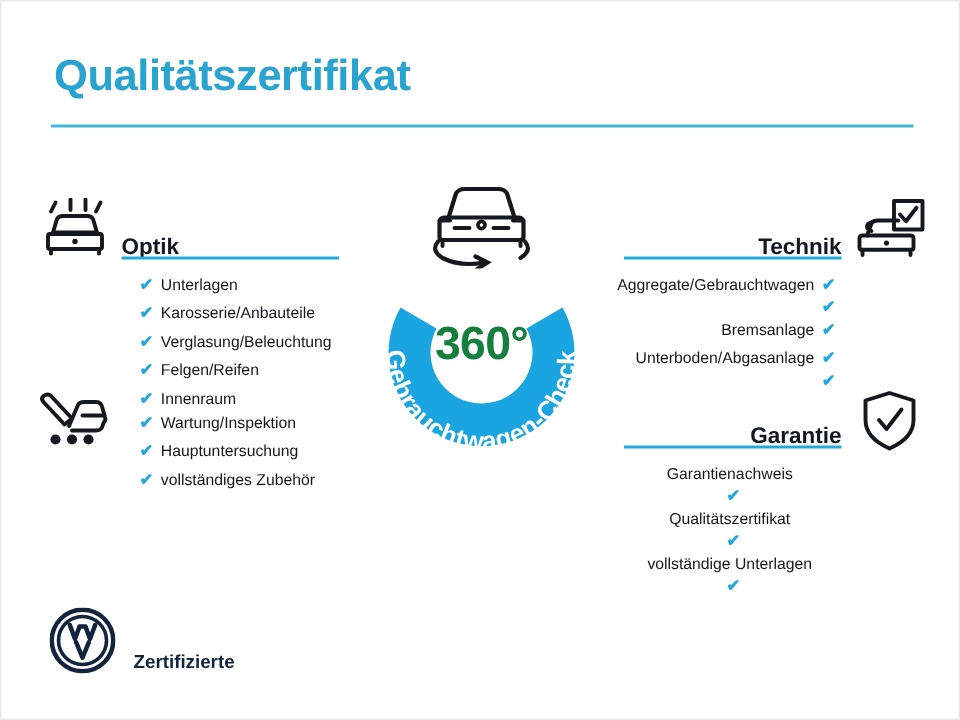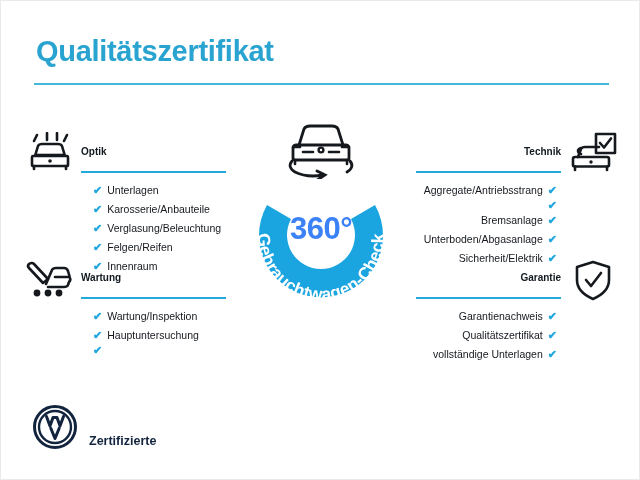--- a/index.html
+++ b/index.html
@@ -45,22 +45,22 @@
 
   
   .block { position: absolute; }
 
   .block-head {
     position: relative;
     height: 34px;
   }
   .head-label {
     position: absolute;
-    bottom: 16px;
-    font-size: 10px;
+    bottom: 0;
+    font-size: 15px;
     font-weight: bold;
     color: #111820;
     white-space: nowrap;
   }
   .head-rule {
     position: absolute;
     left: 0;
     right: 0;
     bottom: 0;
     height: 2.5px;
@@ -100,21 +100,21 @@
   
   #block-optik   { left: 80px;  top: 138px; width: 145px; }
   #block-wartung { left: 80px;  top: 264px; width: 145px; }
   #block-technik { left: 415px; top: 138px; width: 145px; }
   #block-garantie{ left: 415px; top: 264px; width: 145px; text-align: right; }
 
   .block .items { margin-top: 8px; }
   #block-optik .items li   { padding-left: 12px; }
   #block-wartung .items li { padding-left: 12px; }
   #block-technik .items li  { padding-right: 4px; }
-  #block-garantie .items li { padding-right: 4px; }
+  #block-garantie .items li { padding-right: 4px; flex-direction: column; }
 
   
   .sec-icon { position: absolute; }
   #icon-optik    { left: 26px;  top: 131px; }
   #icon-wartung  { left: 23px;  top: 257px; }
   #icon-technik  { left: 568px; top: 131px; }
   #icon-garantie { left: 572px; top: 259px; }
 
   
   #badge {
@@ -124,21 +124,21 @@
     width: 176px;
     height: 176px;
   }
   #badge-360 {
     position: absolute;
     left: 0; right: 0;
     top: 62px;
     text-align: center;
     font-size: 31px;
     font-weight: bold;
-    color: #3b82f6;
+    color: #15803d;
     letter-spacing: -0.5px;
   }
   #badge-car {
     position: absolute;
     left: 278px;
     top: 116px;
     width: 84px;
     height: 62px;
   }
 
@@ -225,35 +225,32 @@
         <path d="M22 26 L28 12 Q29 10 32 10 L40 10 Q43 10 44 13 L46 20 Q47 22 45 24 L44 27 Q43 29 40 29 L24 29"></path>
         <line x1="31" y1="19" x2="45" y2="19"></line>
       </g>
       <circle cx="13" cy="35" r="3.4" fill="#15191e"></circle>
       <circle cx="24" cy="35" r="3.4" fill="#15191e"></circle>
       <circle cx="35" cy="35" r="3.4" fill="#15191e"></circle>
     </svg>
   </div>
 
   <div class="block side-left" id="block-wartung">
-    <div class="block-head">
-      <div class="head-label">Wartung</div>
-      <div class="head-rule"></div>
-    </div>
     <ul class="items">
       <li>
         <span class="chk">✔</span>
         <span>Wartung/Inspektion</span>
       </li>
       <li>
         <span class="chk">✔</span>
         <span>Hauptuntersuchung</span>
       </li>
       <li>
         <span class="chk">✔</span>
+        <span>vollständiges Zubehör</span>
       </li>
     </ul>
   </div>
 
   <div class="sec-icon" id="icon-technik">
     <svg width="48" height="42" viewBox="0 0 48 42">
       <g stroke="#15191e" stroke-width="2.6" fill="none" stroke-linejoin="round" stroke-linecap="round">
         <path d="M12 16 Q9 17 9 19 Q9 21 12 22"></path>
         <path d="M6 25 Q4 25 4 27 L4 33 Q4 34.5 5.5 34.5 L38.5 34.5 Q40 34.5 40 33 L40 27 Q40 25 38 25 Z"></path>
         <path d="M9 25 L12 17 Q13 15 16 15 L30 15"></path>
@@ -266,36 +263,35 @@
     </svg>
   </div>
 
   <div class="block side-right" id="block-technik">
     <div class="block-head">
       <div class="head-label">Technik</div>
       <div class="head-rule"></div>
     </div>
     <ul class="items">
       <li>
-        <span>Aggregate/Antriebsstrang</span>
+        <span>Aggregate/Gebrauchtwagen</span>
         <span class="chk">✔</span>
       </li>
       <li>
         <span class="chk">✔</span>
       </li>
       <li>
         <span>Bremsanlage</span>
         <span class="chk">✔</span>
       </li>
       <li>
         <span>Unterboden/Abgasanlage</span>
         <span class="chk">✔</span>
       </li>
       <li>
-        <span>Sicherheit/Elektrik</span>
         <span class="chk">✔</span>
       </li>
     </ul>
   </div>
 
   <div class="sec-icon" id="icon-garantie">
     <svg width="40" height="42" viewBox="0 0 40 42">
       <g stroke="#15191e" stroke-width="2.6" fill="none" stroke-linejoin="round" stroke-linecap="round">
         <path d="M20 2 L36 7 L36 20 Q36 32 20 39 Q4 32 4 20 L4 7 Z"></path>
         <path d="M13 20 L18 26 L28 13"></path>

